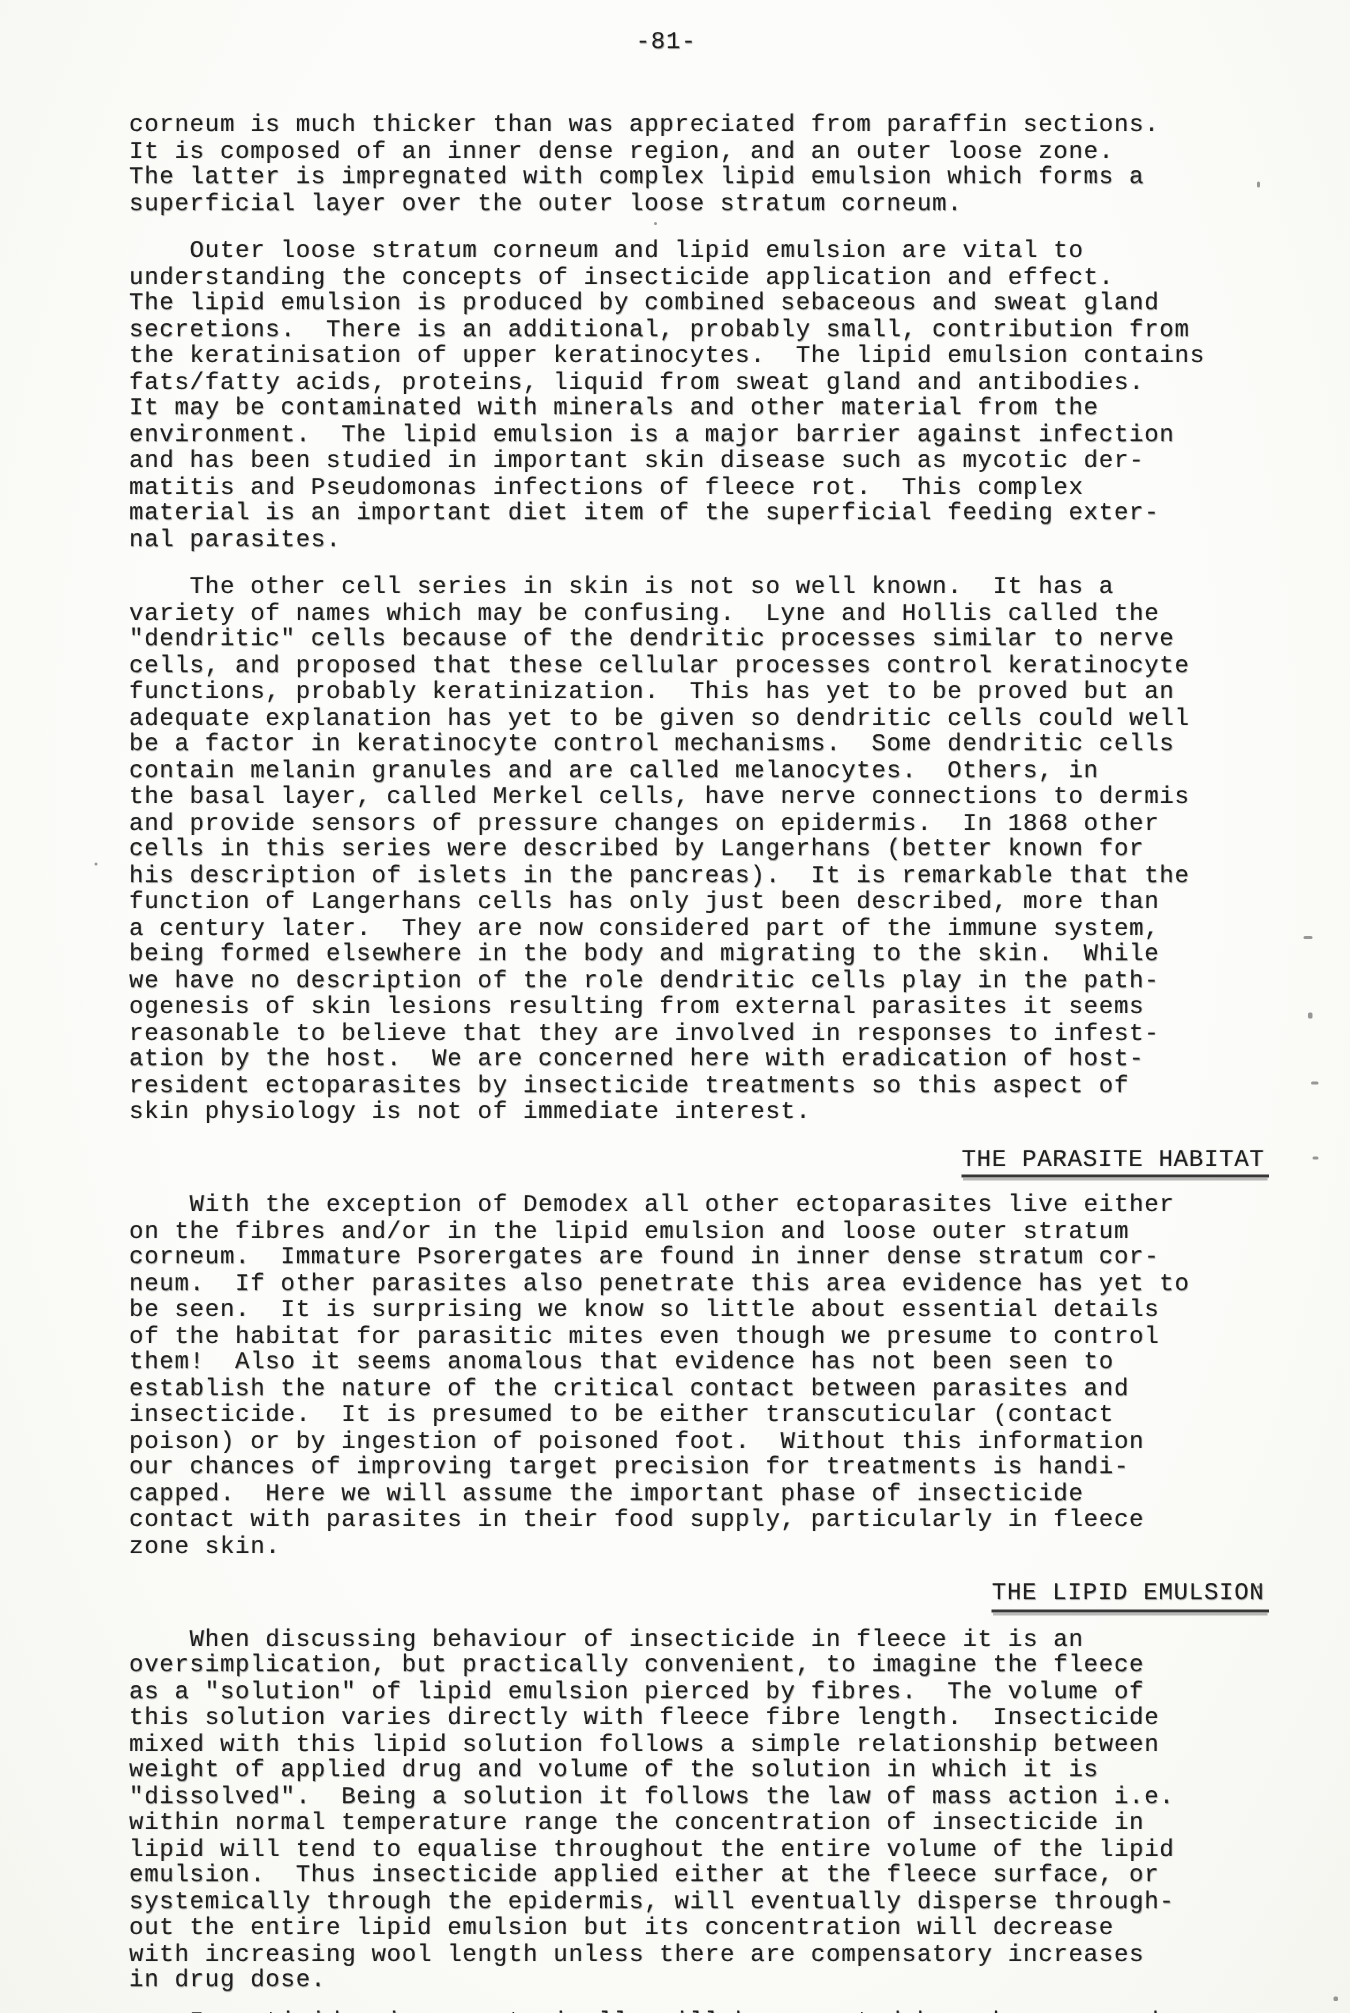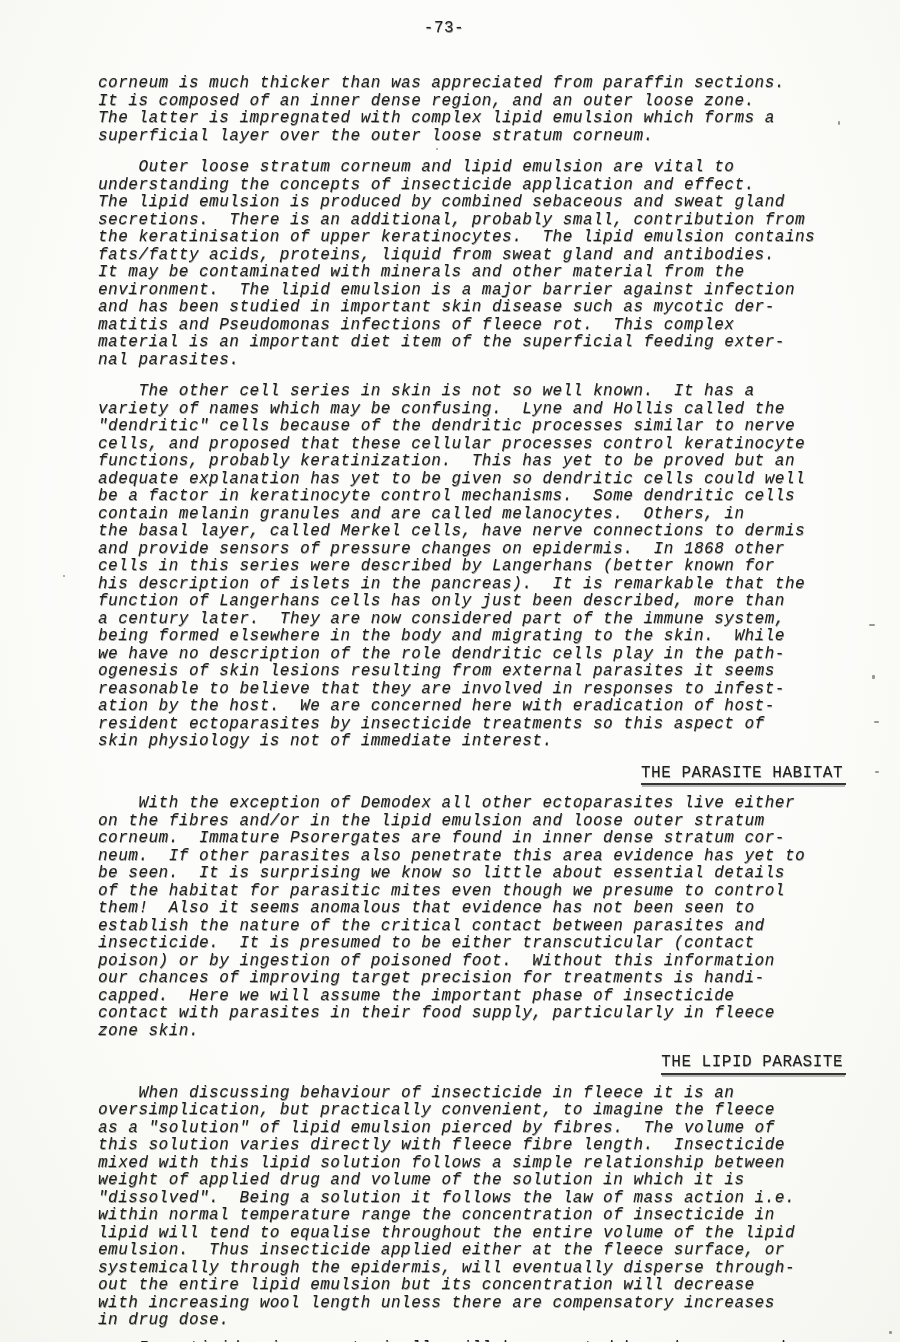--- a/index.html
+++ b/index.html
@@ -28,23 +28,22 @@
     text-align: center;
     white-space: pre;
   }
   .body-col {
     position: absolute;
     top: 75px;
     left: 86px;
     width: 760px;
   }
   .para {
-    margin: 0 0 14px 12px;
+    margin: 0 0 14px 0;
     white-space: pre;
-    font-style: italic;
   }
   .para.tight-top {
     margin-top: -4px;
   }
   .heading {
     margin: 0 0 10px 34px;
     font-size: 16px;
     font-weight: normal;
     white-space: pre;
     text-align: right;
@@ -59,21 +58,21 @@
     position: absolute;
     background: rgba(70,70,70,0.55);
     border-radius: 1px;
   }
 </style>
 </head>
 <body>
 
 <div class="page">
 
-  <div class="page-number">-73-</div>
+  <div class="page-number">-81-</div>
 
   <div class="body-col">
 
     <p class="para">corneum is much thicker than was appreciated from paraffin sections.
 It is composed of an inner dense region, and an outer loose zone.
 The latter is impregnated with complex lipid emulsion which forms a
 superficial layer over the outer loose stratum corneum.</p>
 
     <p class="para">    Outer loose stratum corneum and lipid emulsion are vital to
 understanding the concepts of insecticide application and effect.
@@ -120,21 +119,21 @@
 of the habitat for parasitic mites even though we presume to control
 them!  Also it seems anomalous that evidence has not been seen to
 establish the nature of the critical contact between parasites and
 insecticide.  It is presumed to be either transcuticular (contact
 poison) or by ingestion of poisoned foot.  Without this information
 our chances of improving target precision for treatments is handi-
 capped.  Here we will assume the important phase of insecticide
 contact with parasites in their food supply, particularly in fleece
 zone skin.</p>
 
-    <h2 class="heading"><span class="heading-text">THE LIPID PARASITE</span></h2>
+    <h2 class="heading"><span class="heading-text">THE LIPID EMULSION</span></h2>
 
     <p class="para">    When discussing behaviour of insecticide in fleece it is an
 oversimplication, but practically convenient, to imagine the fleece
 as a "solution" of lipid emulsion pierced by fibres.  The volume of
 this solution varies directly with fleece fibre length.  Insecticide
 mixed with this lipid solution follows a simple relationship between
 weight of applied drug and volume of the solution in which it is
 "dissolved".  Being a solution it follows the law of mass action i.e.
 within normal temperature range the concentration of insecticide in
 lipid will tend to equalise throughout the entire volume of the lipid

